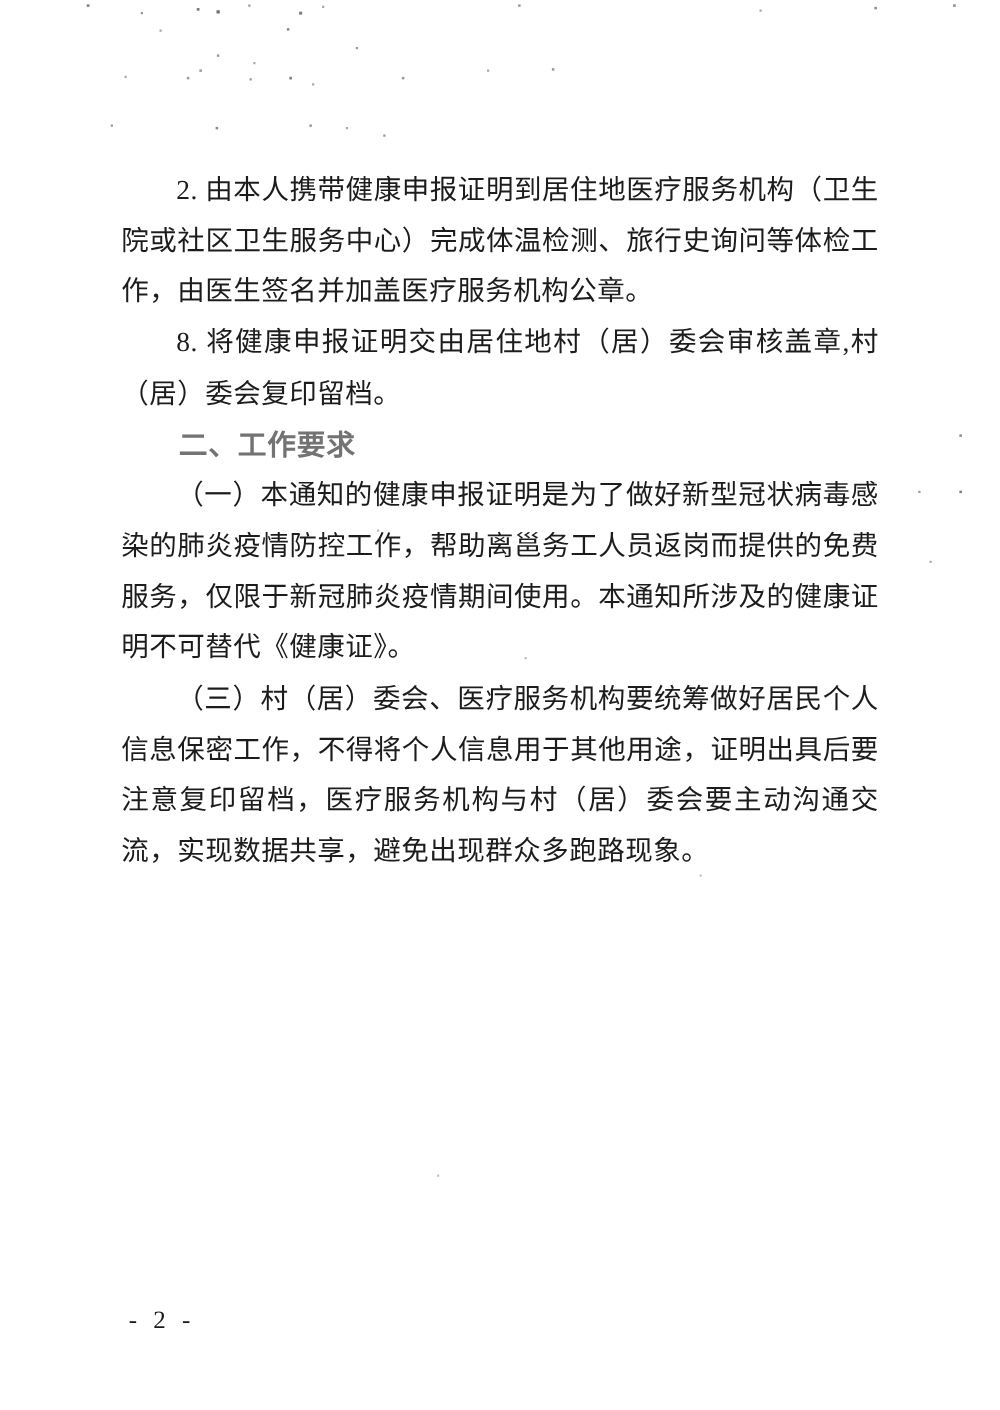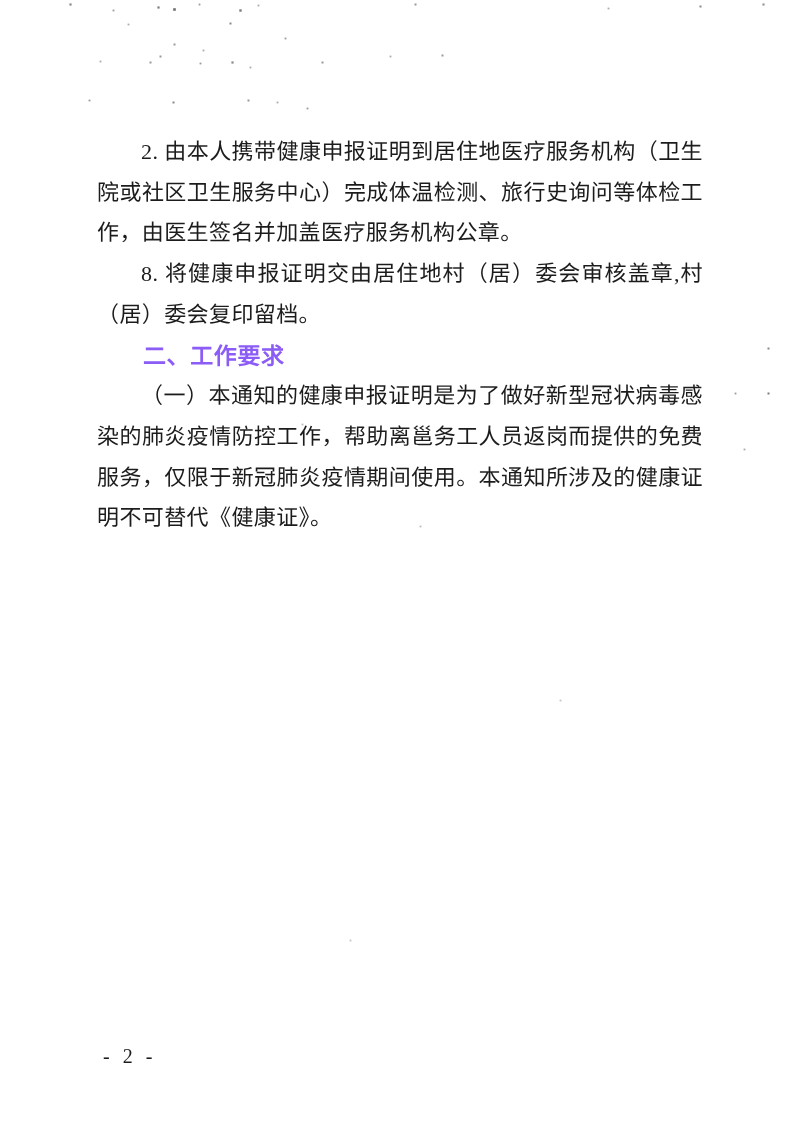--- a/index.html
+++ b/index.html
@@ -40,21 +40,21 @@
     color: #1c1c1c;
   }
   p.heading-para {
     margin: 0;
     font-family: "Liberation Sans", sans-serif;
     font-weight: 700;
     font-size: 23px;
     line-height: 40.7px;
     letter-spacing: 0.6px;
     text-indent: 2em;
-    color: #8b5cf6;
+    color: #737373;
   }
   .page-number {
     position: absolute;
     left: 103px;
     top: 1044px;
     font-family: "Liberation Serif", serif;
     font-size: 20px;
     line-height: 1.2;
     letter-spacing: 4px;
     color: #1c1c1c;
@@ -116,17 +116,18 @@
 
 <main class="page">
 
   <div class="noise"></div>
 
   <section class="content">
     <p class="body-para">2. 由本人携带健康申报证明到居住地医疗服务机构（卫生院或社区卫生服务中心）完成体温检测、旅行史询问等体检工作，由医生签名并加盖医疗服务机构公章。</p>
     <p class="body-para">8. 将健康申报证明交由居住地村（居）委会审核盖章,村（居）委会复印留档。</p>
     <p class="heading-para">二、工作要求</p>
     <p class="body-para">（一）本通知的健康申报证明是为了做好新型冠状病毒感染的肺炎疫情防控工作，帮助离邕务工人员返岗而提供的免费服务，仅限于新冠肺炎疫情期间使用。本通知所涉及的健康证明不可替代《健康证》。</p>
+    <p class="body-para">（三）村（居）委会、医疗服务机构要统筹做好居民个人信息保密工作，不得将个人信息用于其他用途，证明出具后要注意复印留档，医疗服务机构与村（居）委会要主动沟通交流，实现数据共享，避免出现群众多跑路现象。</p>
   </section>
 
   <div class="page-number">- 2 -</div>
 
 </main>
 
 </body></html>

